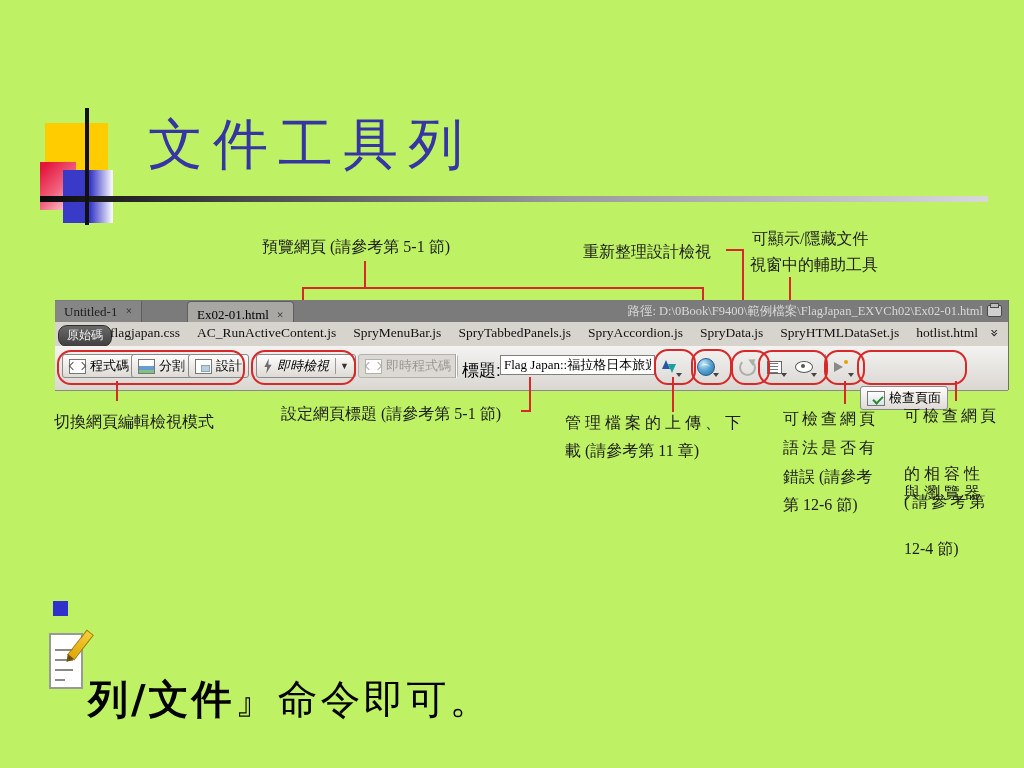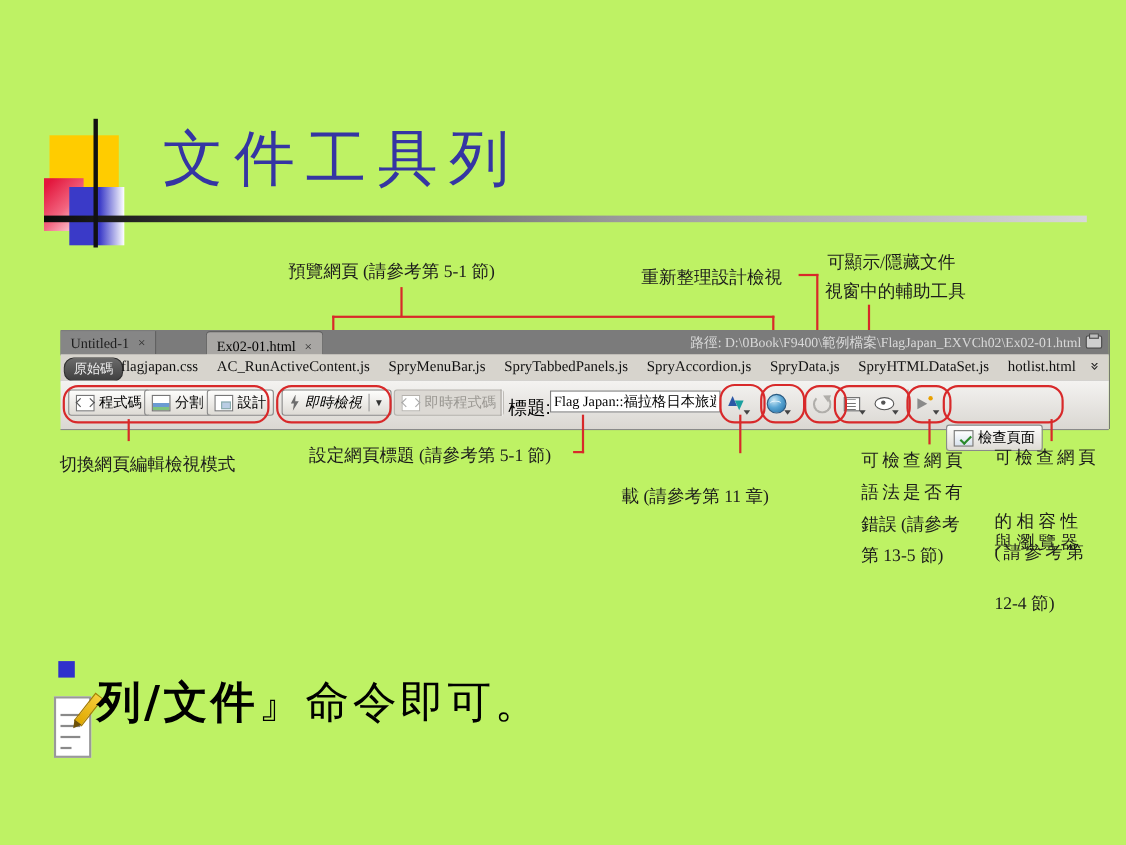--- a/index.html
+++ b/index.html
@@ -229,38 +229,39 @@
 
   <div class="abs rl" style="left:116px;top:381px;width:2px;height:20px;"></div>
   <div class="abs rl" style="left:529px;top:377px;width:2px;height:35px;"></div>
   <div class="abs rl" style="left:521px;top:410px;width:10px;height:2px;"></div>
   <div class="abs rl" style="left:672px;top:377px;width:2px;height:35px;"></div>
   <div class="abs rl" style="left:844px;top:381px;width:2px;height:23px;"></div>
   <div class="abs rl" style="left:955px;top:381px;width:2px;height:20px;"></div>
 
   <div class="abs callout" style="left:33px;top:412px;margin-left:21px;">切換網頁編輯檢視模式</div>
   <div class="abs callout" style="left:281px;top:404px;">設定網頁標題 (請參考第 5-1 節)</div>
+  <div class="abs callout ls4" style="left:565px;top:413px;">管理檔案的上傳、下</div>
   <div class="abs callout" style="left:565px;top:441px;">載 (請參考第 11 章)</div>
 
   <div class="abs callout ls3" style="left:783px;top:409px;">可檢查網頁</div>
   <div class="abs callout ls3" style="left:783px;top:438px;">語法是否有</div>
   <div class="abs callout" style="left:783px;top:467px;">錯誤 (請參考</div>
-  <div class="abs callout" style="left:783px;top:495px;">第 13-5 節)</div>
+  <div class="abs callout" style="left:783px;top:495px;">第 12-6 節)</div>
 
   <div class="abs callout ls3" style="left:904px;top:406px;">可檢查網頁</div>
   <div class="abs callout ls4" style="left:904px;top:435px;margin-top:48px;">與瀏覽器</div>
   <div class="abs callout ls4" style="left:904px;top:464px;">的相容性</div>
   <div class="abs callout ls3" style="left:904px;top:492px;">(請參考第</div>
   <div class="abs callout" style="left:904px;top:521px;margin-top:18px;">12-4 節)</div>
 
   <div class="abs bullet-square"></div>
   <div class="abs icon-note">
     <span class="nline" style="top:14px;"></span>
     <span class="nline" style="top:24px;"></span>
     <span class="nline" style="top:34px;"></span>
     <span class="nline" style="top:44px;width:10px;"></span>
     <span class="pencil"></span>
   </div>
-  <div class="abs btext" style="left:88px;top:611px;">
+  <div class="abs btext" style="left:88px;top:672px;">
     <b>列/文件</b><span>』命令即可。</span>
   </div>
 
 </div>
 
 </body></html>

